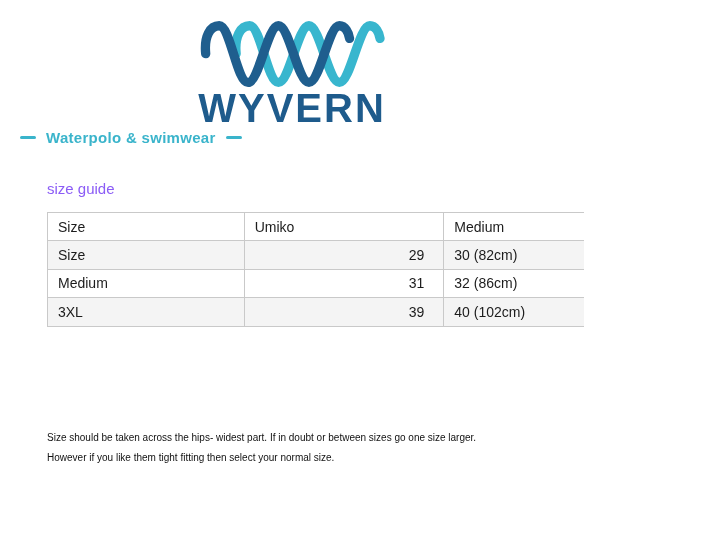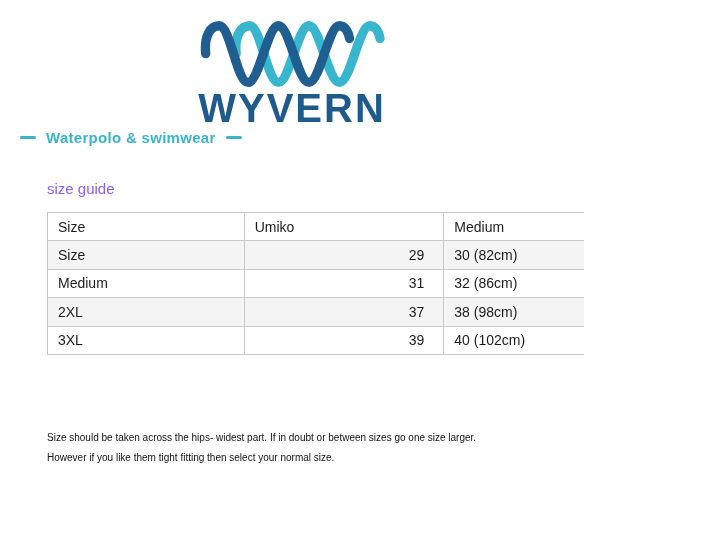--- a/index.html
+++ b/index.html
@@ -146,25 +146,20 @@
         <td class="size-cell">Size</td>
         <td class="umiko-cell">29</td>
         <td class="turbo-cell">30 (82cm)</td>
       </tr>
       <tr>
         <td class="size-cell">Medium</td>
         <td class="umiko-cell">31</td>
         <td class="turbo-cell">32 (86cm)</td>
       </tr>
       <tr>
-        <td class="size-cell">2XL</td>
-        <td class="umiko-cell">37</td>
-        <td class="turbo-cell">38 (98cm)</td>
-      </tr>
-      <tr>
         <td class="size-cell">3XL</td>
         <td class="umiko-cell">39</td>
         <td class="turbo-cell">40 (102cm)</td>
       </tr>
     </tbody>
   </table>
 
   <div class="note">
     <div>Size should be taken across the hips- widest part. If in doubt or between sizes go one size larger.</div>
     <div>However if you like them tight fitting then select your normal size.</div>

